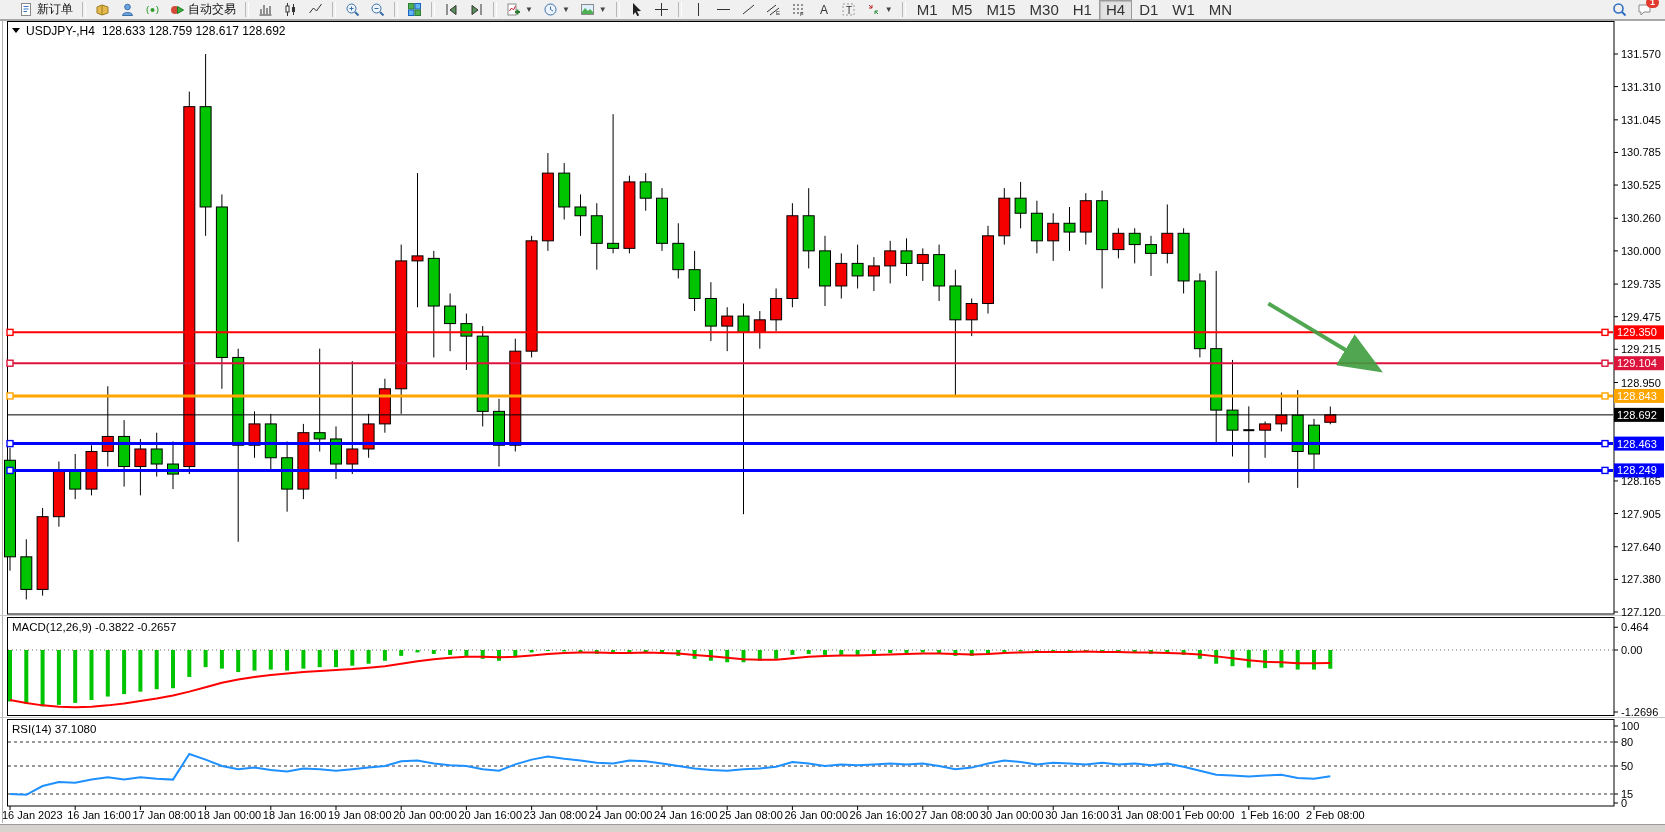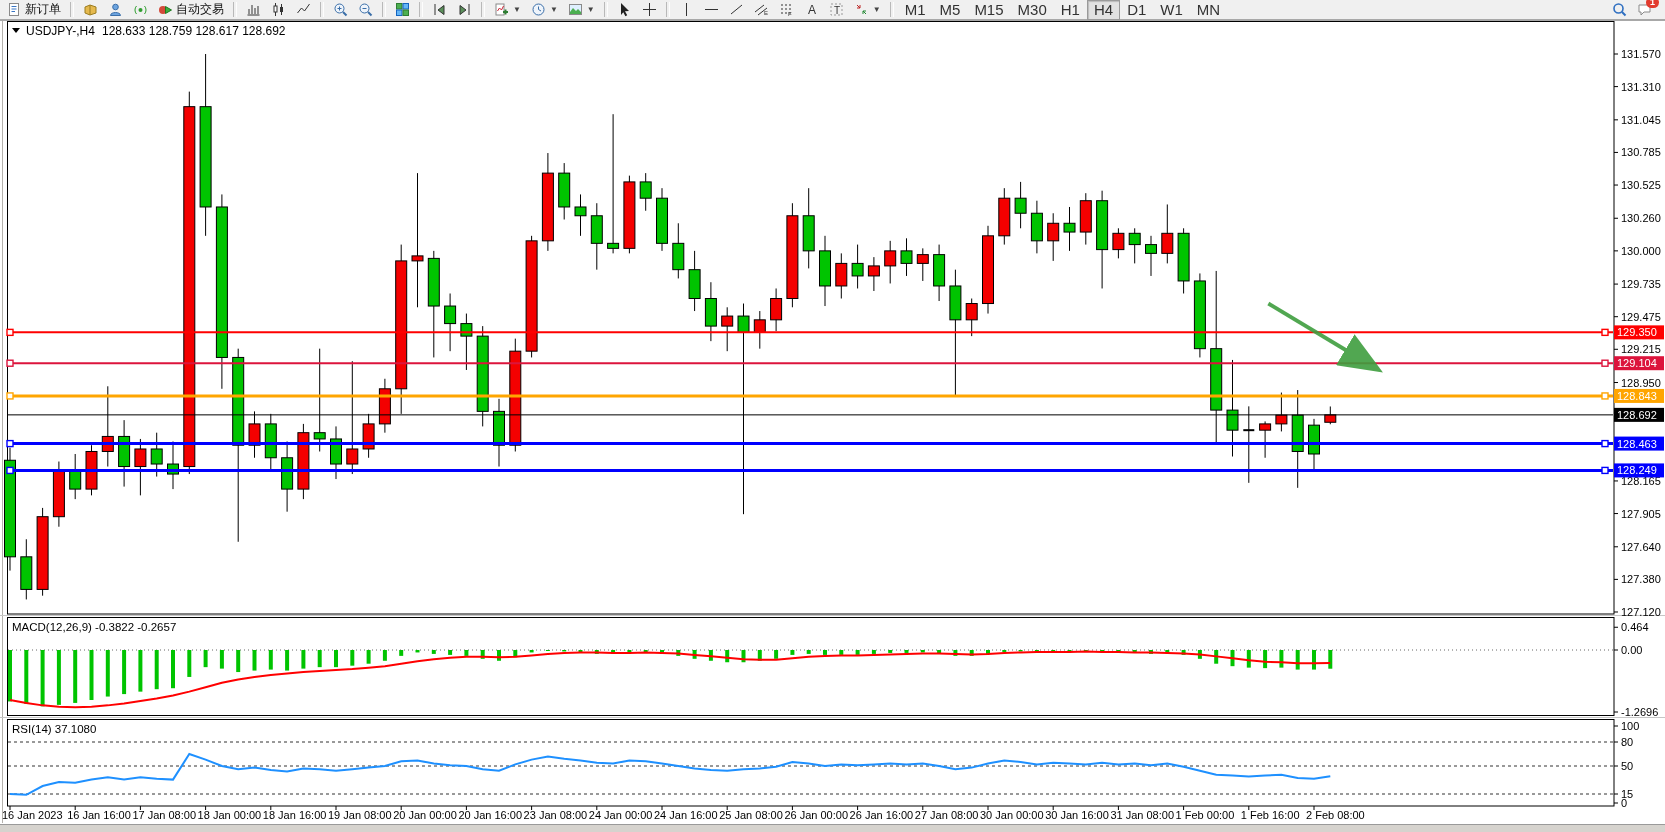--- a/index.html
+++ b/index.html
@@ -1,18 +1,18 @@
 <!DOCTYPE html>
 <html><head>
 <meta charset="utf-8">
 <style>
   html,body{margin:0;padding:0;background:#fff;font-family:"Liberation Sans",sans-serif;}
   #stage{position:relative;width:1665px;height:832px;overflow:hidden;background:#fff;}
   #toolbar{position:absolute;left:0;top:0;width:1665px;height:20px;background:#f0f0f0;
-    border-bottom:1px solid #a8a8a8;display:flex;align-items:center;padding-left:2px;box-sizing:border-box;z-index:5;}
+    border-bottom:1px solid #a8a8a8;display:flex;align-items:center;padding-left:14px;box-sizing:border-box;z-index:5;}
   .tgroup{display:flex;align-items:center;height:20px;}
   .tgroup.right{margin-left:auto;margin-right:8px;}
   .sep{width:2px;height:15px;border-left:1px solid #b9b9b9;border-right:1px solid #fdfdfd;margin:0 4px;}
   .tbtn{display:flex;align-items:center;gap:3px;height:18px;padding:0 4px;font-size:12px;color:#111;
     border:1px solid transparent;background:transparent;cursor:default;white-space:nowrap;}
   .tbtn.active{background:#e2e2e2;border:1px solid #9a9a9a;box-shadow:inset 1px 1px 1px #bbb;justify-content:flex-end;}
   .tbtn .dd{font-size:8px;color:#444;margin-left:1px;}
   .tf{font-size:15px;color:#333;padding:0 6px;}
   .badgewrap{position:relative;display:inline-flex;}
   .badge{position:absolute;top:-5px;right:-7px;background:#e23b2e;color:#fff;border-radius:7px;

